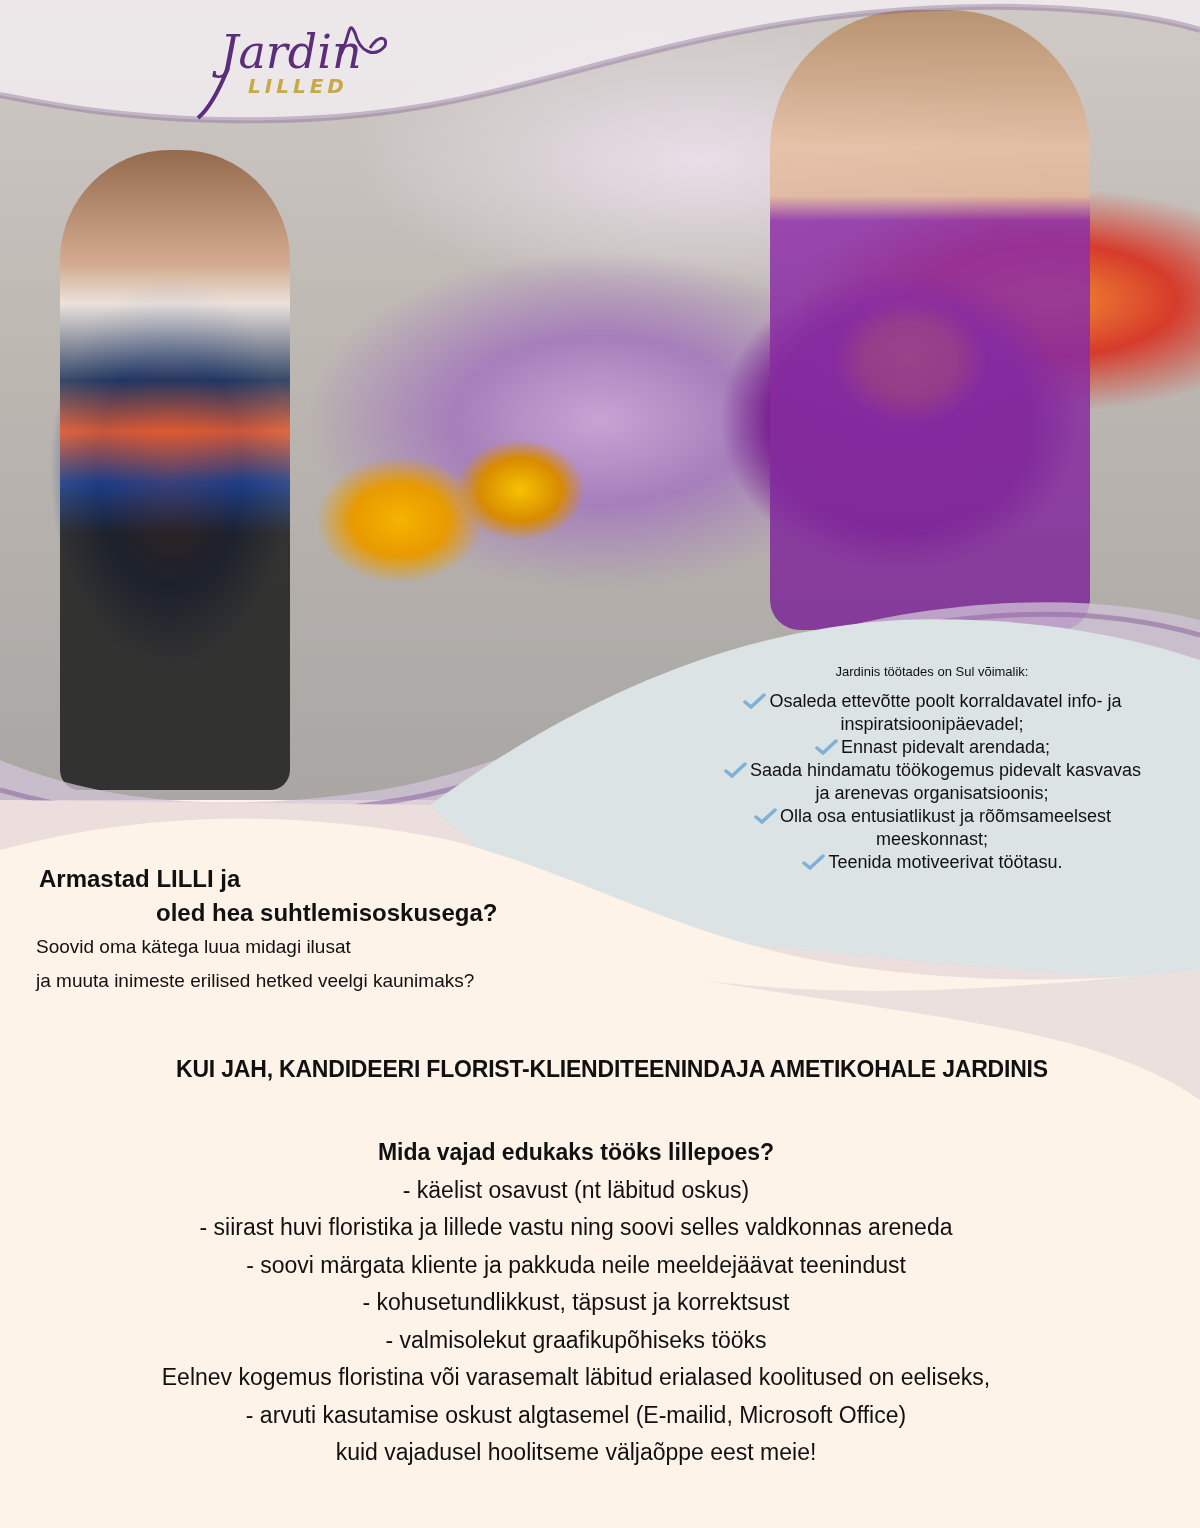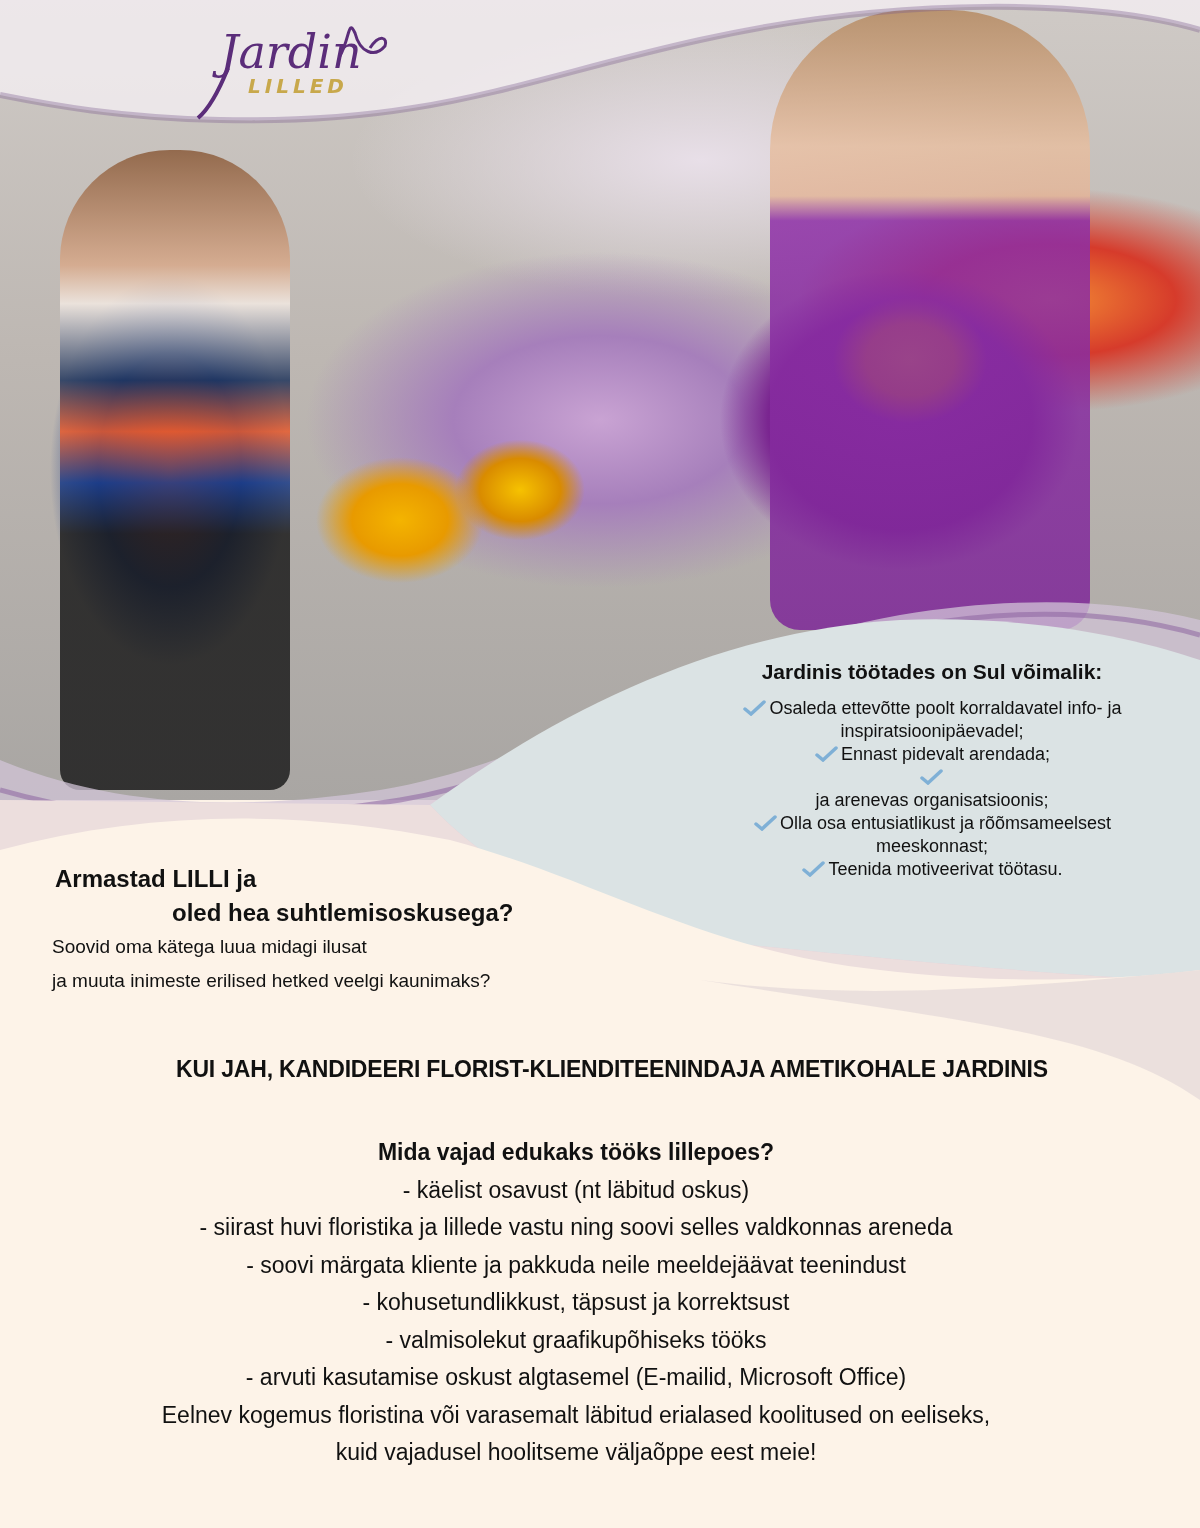--- a/index.html
+++ b/index.html
@@ -42,28 +42,28 @@
     position: absolute; left: 190px; top: 8px; width: 200px; height: 112px;
   }
   .wave-bottom {
     position: absolute; left: 0; top: 560px; width: 1200px; height: 520px;
   }
   .benefits {
     position: absolute; left: 664px; top: 660px; width: 536px;
     text-align: center; font-size: 18px; line-height: 23px; color: #111;
   }
   .benefits .heading {
-    font-weight: bold; font-size: 21px; margin-bottom: 14px;
+    font-weight: normal; font-size: 13px; margin-bottom: 7px;
   }
   .benefit-item { display: block; }
   .check-icon {
     display: inline-block; width: 24px; height: 16px; vertical-align: -2px; margin-right: 3px;
   }
   .intro {
-    position: absolute; left: 52px; top: 862px; width: 720px;
+    position: absolute; left: 36px; top: 862px; width: 720px;
   }
   .intro .line1 { font-weight: bold; font-size: 24px; line-height: 34px; padding-left: 3px; }
   .intro .line2 { font-weight: bold; font-size: 24px; line-height: 34px; padding-left: 120px; }
   .intro .line3, .intro .line4 { font-size: 19px; line-height: 34px; }
   .cta {
     position: absolute; left: 0; top: 1056px; width: 1200px; text-align: center;
     font-weight: bold; font-size: 23px; letter-spacing: -0.2px; padding-left: 24px;
   }
   .requirements {
     position: absolute; left: 0; top: 1134px; width: 1152px; text-align: center;
@@ -113,21 +113,21 @@
     <span>inspiratsioonipäevadel;</span>
   </div>
   <div class="benefit-item">
     <svg class="check-icon" viewBox="0 0 24 16">
         <path d="M3,9 L9,14 L22,2" fill="none" stroke="#7fb0d6" stroke-width="3.5" stroke-linecap="round"></path>
       </svg><span>Ennast pidevalt arendada;</span>
   </div>
   <div class="benefit-item">
     <svg class="check-icon" viewBox="0 0 24 16">
         <path d="M3,9 L9,14 L22,2" fill="none" stroke="#7fb0d6" stroke-width="3.5" stroke-linecap="round"></path>
-      </svg><br>
+      </svg><span>Saada hindamatu töökogemus pidevalt kasvavas</span><br>
     <span>ja arenevas organisatsioonis;</span>
   </div>
   <div class="benefit-item">
     <svg class="check-icon" viewBox="0 0 24 16">
         <path d="M3,9 L9,14 L22,2" fill="none" stroke="#7fb0d6" stroke-width="3.5" stroke-linecap="round"></path>
       </svg><span>Olla osa entusiatlikust ja rõõmsameelsest</span><br>
     <span>meeskonnast;</span>
   </div>
   <div class="benefit-item">
     <svg class="check-icon" viewBox="0 0 24 16">
@@ -145,16 +145,16 @@
 
 <div class="cta">KUI JAH, KANDIDEERI FLORIST-KLIENDITEENINDAJA AMETIKOHALE JARDINIS</div>
 
 <div class="requirements">
   <div class="req-heading">Mida vajad edukaks tööks lillepoes?</div>
   <div>- käelist osavust (nt läbitud oskus)</div>
   <div>- siirast huvi floristika ja lillede vastu ning soovi selles valdkonnas areneda</div>
   <div>- soovi märgata kliente ja pakkuda neile meeldejäävat teenindust</div>
   <div>- kohusetundlikkust, täpsust ja korrektsust</div>
   <div>- valmisolekut graafikupõhiseks tööks</div>
+  <div>Eelnev kogemus floristina või varasemalt läbitud erialased koolitused on eeliseks,</div>
   <div>- arvuti kasutamise oskust algtasemel (E-mailid, Microsoft Office)</div>
-  <div>Eelnev kogemus floristina või varasemalt läbitud erialased koolitused on eeliseks,</div>
   <div>kuid vajadusel hoolitseme väljaõppe eest meie!</div>
 </div>
 
 </body></html>

